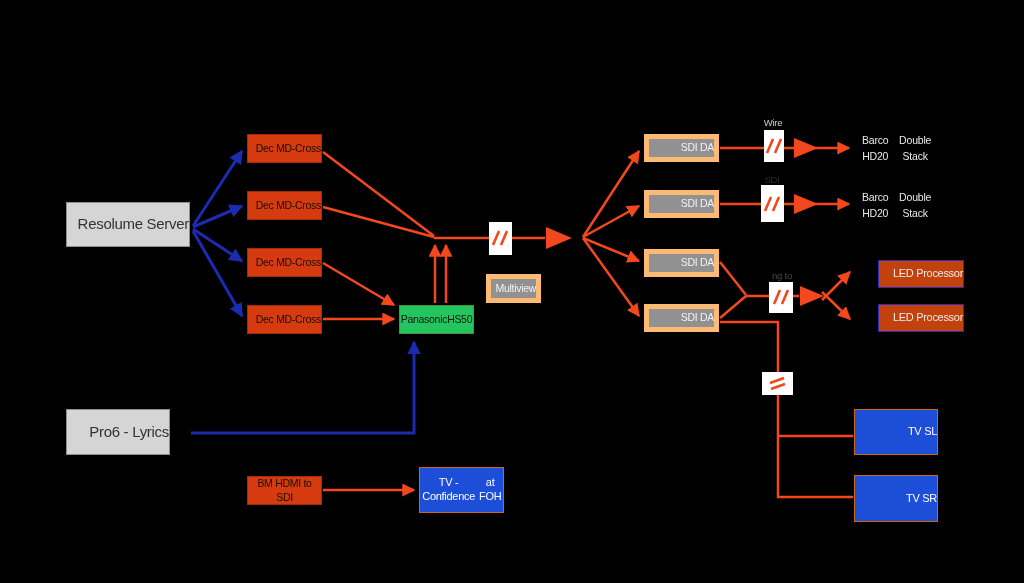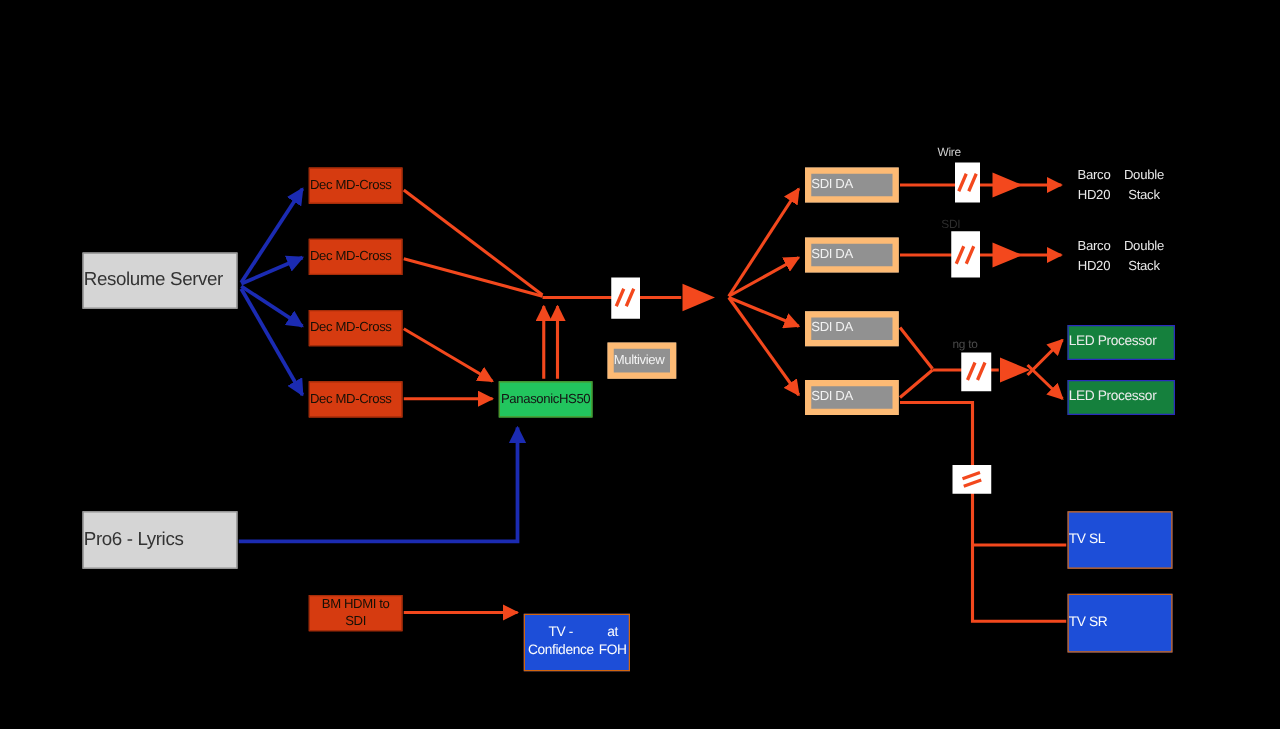--- a/index.html
+++ b/index.html
@@ -1,29 +1,29 @@
 <!DOCTYPE html>
 <html><head>
 <meta charset="utf-8">
 <style>
   html,body{margin:0;padding:0;background:#000;}
   #stage{position:relative;width:1024px;height:583px;background:#000;overflow:hidden;
          font-family:"Liberation Sans",sans-serif;}
   #wires{position:absolute;left:0;top:0;}
-  .node{position:absolute;display:flex;align-items:center;justify-content:flex-start;
+  .node{position:absolute;display:flex;align-items:center;justify-content:flex-end;
         text-align:center;box-sizing:border-box;letter-spacing:-0.3px;line-height:1.25;}
   .n-gray-l{background:#d5d5d5;border:1px solid #8f8f8f;color:#333;font-size:15px;}
   .n-red{background:#d63b10;border:1px solid #a52c09;color:#161006;font-size:10.5px;}
   .n-green{background:#22c55e;border:1px solid #50942b;color:#141414;font-size:10.5px;}
   .n-gray-m{background:#919191;border:5px solid #fdba74;color:#f2f2f2;font-size:10.5px;}
-  .n-navy{background:#15803d;border:1px solid #2b2bbd;color:#ececec;font-size:11px;}
+  .n-navy{background:#c2410c;border:1px solid #2b2bbd;color:#ececec;font-size:11px;margin-left:24px;}
   .n-orange{background:#1d4ed8;border:1px solid #d2660e;color:#fdfdfd;font-size:11px;}
   .free-label{position:absolute;text-align:center;font-size:10.5px;line-height:1.5;
         color:#e8e8e8;letter-spacing:-0.2px;}
-  .tiny{position:absolute;font-size:9.5px;letter-spacing:-0.2px;}
+  .tiny{position:absolute;text-align:center;font-size:9.5px;letter-spacing:-0.2px;}
   .stack{display:flex;flex-direction:row;align-items:center;justify-content:center;}
 </style>
 </head>
 <body>
 
 <div id="stage">
 
   <svg id="wires" width="1024" height="583" viewBox="0 0 1024 583">
     <defs>
       <marker id="arO" viewBox="0 0 10 10" refX="9" refY="5" markerWidth="5.2" markerHeight="5.2" orient="auto">
@@ -152,29 +152,29 @@
     <span>LED Processor</span>
   </div>
 
   <div class="node n-orange" style="left:854px;top:409px;width:84px;height:46px;">
     <span>TV SL</span>
   </div>
   <div class="node n-orange" style="left:854px;top:475px;width:84px;height:47px;">
     <span>TV SR</span>
   </div>
 
-  <div class="node n-gray-l" style="left:66px;top:409px;width:124px;height:46px;">
+  <div class="node n-gray-l" style="left:66px;top:409px;width:104px;height:46px;">
     <span>Pro6 - Lyrics</span>
   </div>
 
   <div class="node n-red" style="left:247px;top:476px;width:75px;height:29px;">
     <span>BM HDMI to SDI</span>
   </div>
 
-  <div class="node n-orange stack" style="left:419px;top:467px;width:85px;height:46px;margin-top:24px;">
+  <div class="node n-orange stack" style="left:419px;top:467px;width:85px;height:46px;">
     <span>TV - Confidence</span>
     <span>at FOH</span>
   </div>
 
   <div class="tiny" style="left:750px;top:117px;width:46px;color:#cfcfcf;">Wire</div>
   <div class="tiny" style="left:753px;top:174px;width:38px;color:#2e2e2e;">SDI</div>
   <div class="tiny" style="left:762px;top:270px;width:40px;color:#4a4a4a;">ng to</div>
 
 </div>
 

